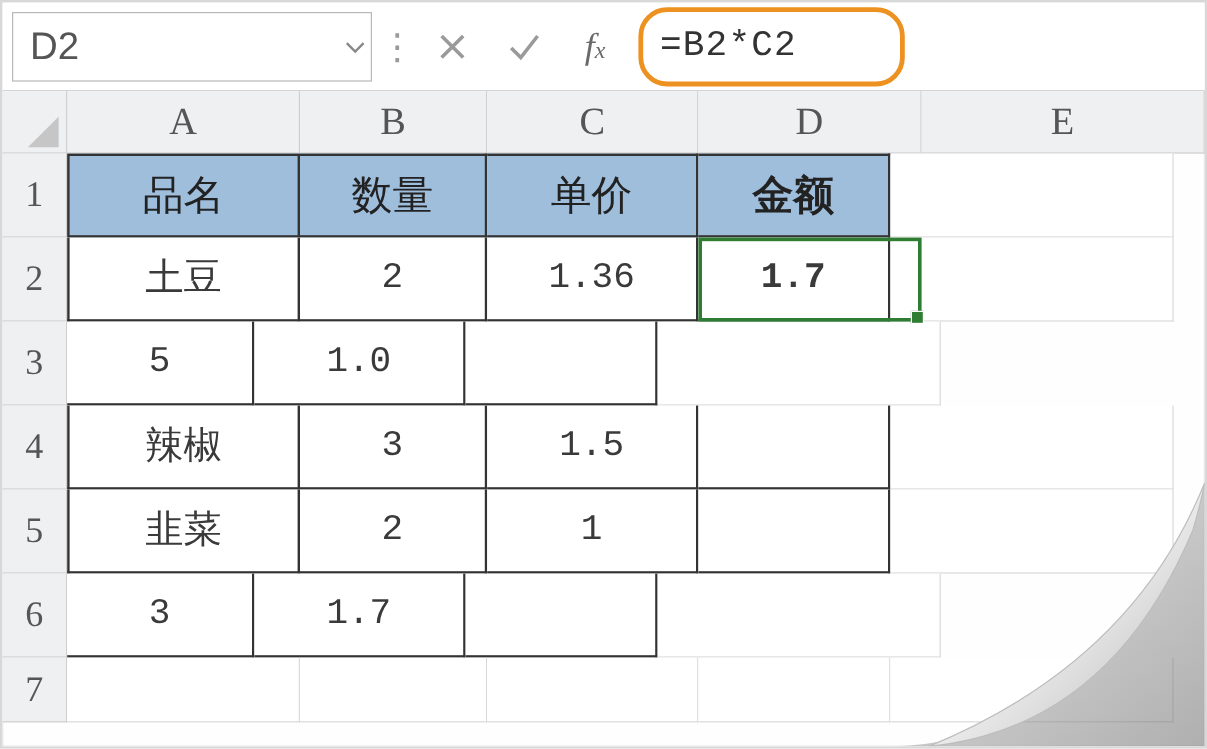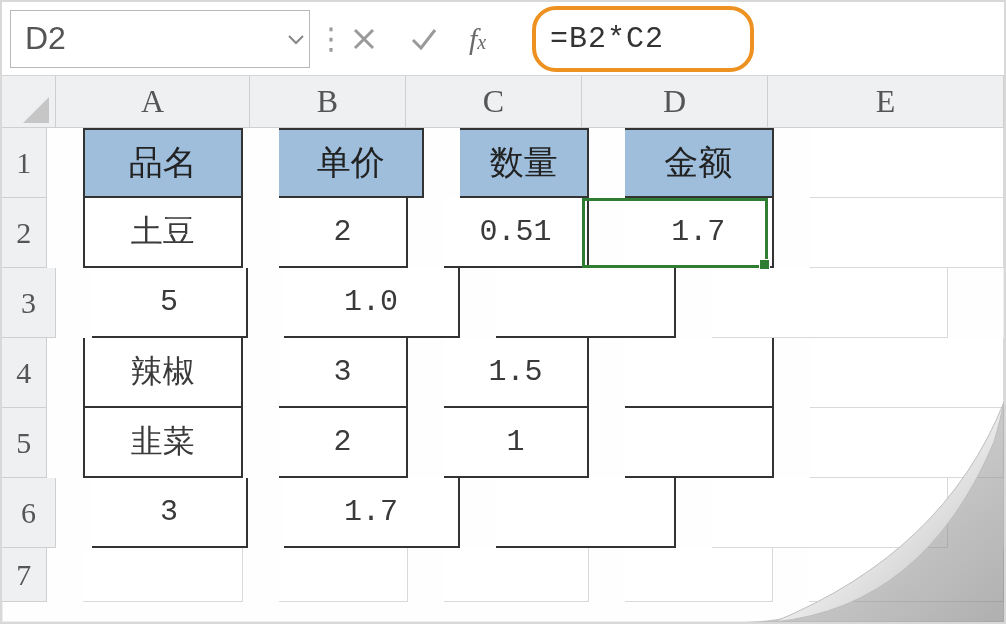--- a/index.html
+++ b/index.html
@@ -56,21 +56,21 @@
     gap: 2px;
   }
   .vdots {
     width: 30px; height: 58px;
     display: flex; align-items: center; justify-content: center;
     color: #9a9a9a;
     font-size: 30px;
   }
   .fx-btn {
     width: 58px; height: 58px;
-    display: flex; align-items: center; 
+    display: flex; align-items: center; justify-content: center;
     color: #858585;
     border: 1px solid transparent;
     background: transparent;
     padding: 0;
   }
   .fx-btn svg { width: 30px; height: 30px; stroke: #9a9a9a; stroke-width: 3; fill: none; }
   .fx-btn.fx-label {
     font-style: italic;
     font-family: "Times New Roman", serif;
     font-size: 30px;
@@ -158,26 +158,25 @@
     color: #555;
     font-family: "Times New Roman", serif;
   }
   .cell {
     border-right: 1px solid #d9d9d9;
     border-bottom: 1px solid #d9d9d9;
     display: flex; align-items: center; justify-content: center;
     font-size: 32px;
     color: #3a3a3a;
     background: #fff;
-    margin-left: 36px;
   }
   .c-A { width: 194px; }
   .c-B { width: 156px; }
   .c-C { width: 176px; }
-  .c-D { width: 180px; }
+  .c-D { width: 160px; font-weight: bold; }
   .c-E { width: 236px; }
 
   
   .data-cell {
     border-right: 2px solid #333 !important;
     border-bottom: 2px solid #333 !important;
   }
   
   .data-left { border-left: 2px solid #333; }
   
@@ -270,31 +269,31 @@
       <div class="col-label col-C">C</div>
       <div class="col-label col-D">D</div>
       <div class="col-label col-E">E</div>
     </div>
 
     <div class="rows">
 
       <div class="row">
         <div class="row-num">1</div>
         <div class="cell c-A data-cell data-left data-top hdr-fill">品名</div>
+        <div class="cell c-B data-cell data-top hdr-fill">数量</div>
         <div class="cell c-C data-cell data-top hdr-fill">单价</div>
-        <div class="cell c-B data-cell data-top hdr-fill">数量</div>
         <div class="cell c-D data-cell data-top hdr-fill">金额</div>
         <div class="cell c-E"></div>
       </div>
 
       <div class="row">
         <div class="row-num">2</div>
         <div class="cell c-A data-cell data-left kai">土豆</div>
         <div class="cell c-B data-cell num-font">2</div>
-        <div class="cell c-C data-cell num-font">0.51</div>
+        <div class="cell c-C data-cell num-font">1.36</div>
         <div class="cell c-D data-cell num-font">1.7</div>
         <div class="cell c-E"></div>
       </div>
 
       <div class="row">
         <div class="row-num">3</div>
         <div class="cell c-B data-cell num-font">5</div>
         <div class="cell c-C data-cell num-font">1.0</div>
         <div class="cell c-D data-cell num-font"></div>
         <div class="cell c-E"></div>

